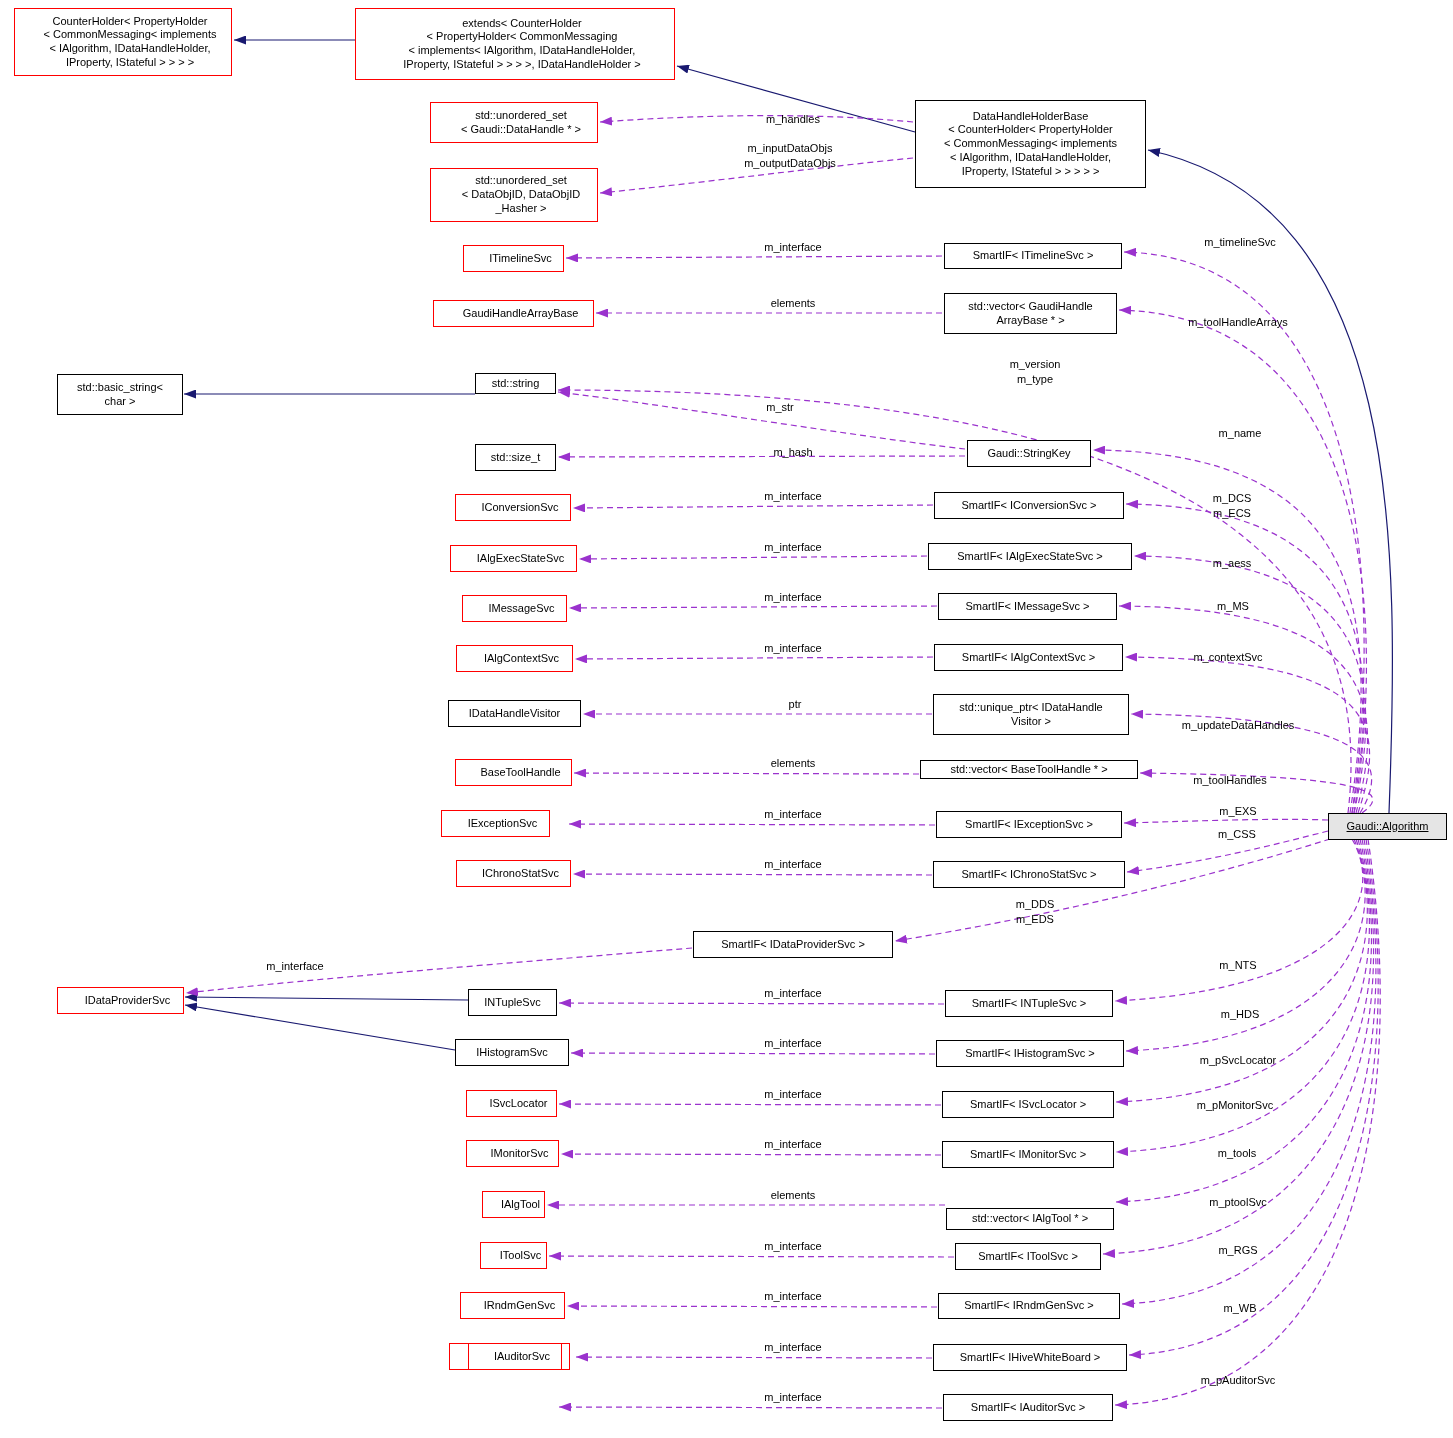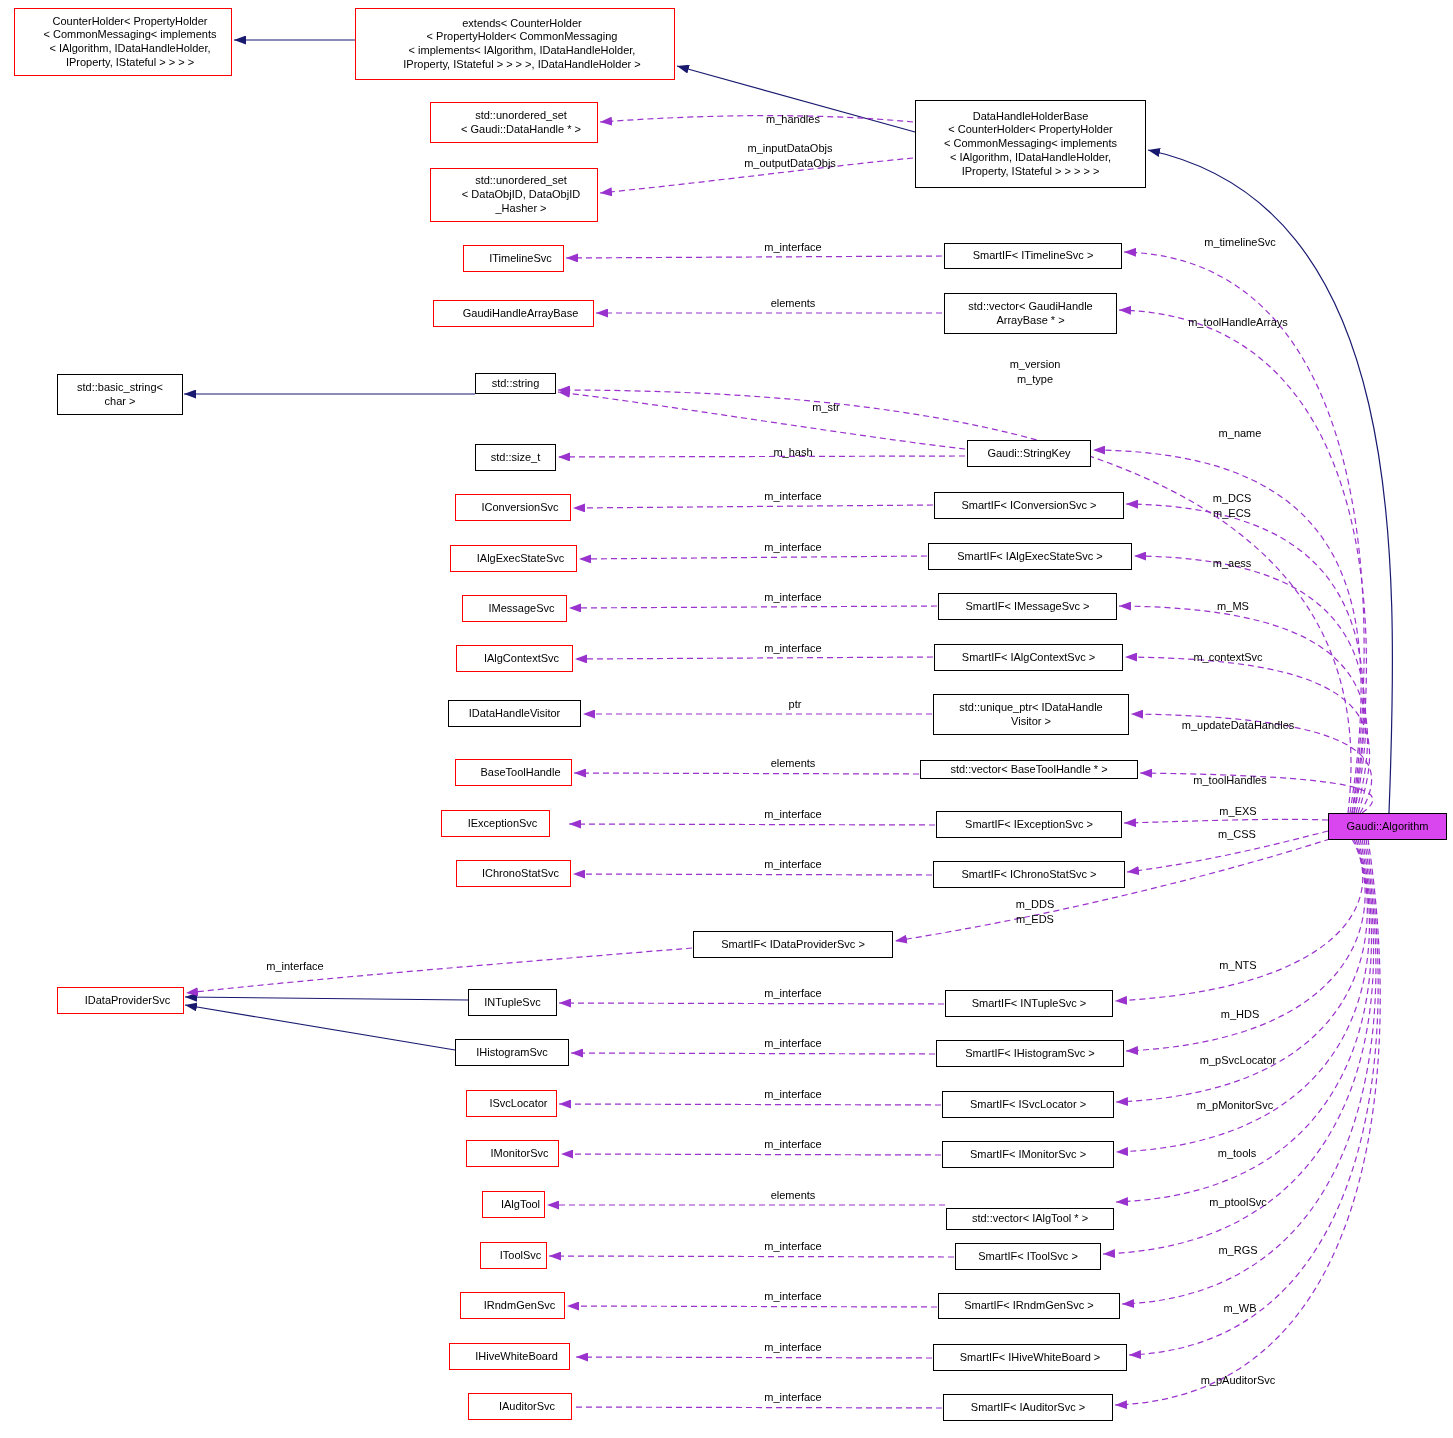--- a/index.html
+++ b/index.html
@@ -6,21 +6,21 @@
   html,body { background:#ffffff; font-family:"Liberation Sans", sans-serif; color:#000; }
   #canvas { position:relative; width:1453px; height:1438px; background:#fff; overflow:hidden; }
   #edges { position:absolute; left:0; top:0; z-index:0; }
   .node {
     position:absolute; z-index:2; background:#fff; border:1px solid #000;
     display:flex; align-items:center; justify-content:center;
     text-align:center; white-space:pre-line; font-size:11px; line-height:1.25;
     padding:1px 2px; cursor:pointer;
   }
   .node.red { border-color:#ff0000;padding-left:16px; }
-  .node.current { background:#d946ef; cursor:default; }
+  .node.current { background:#e5e5e5; cursor:default;text-decoration:underline; }
   .elabel {
     position:absolute; z-index:1; transform:translateX(-50%);
     text-align:center; white-space:pre-line; font-size:11px; line-height:1.35;
   }
   .edge-solid { stroke:#191970; stroke-width:1.2; fill:none; }
   .edge-dashed { stroke:#9a32cd; stroke-width:1.2; fill:none; stroke-dasharray:6 4; }
 </style>
 </head>
 <body>
 
@@ -148,30 +148,30 @@
   <div class="node red" style="left:466px;top:1140px;width:93px;height:27px">IMonitorSvc</div>
   <div class="node" style="left:942px;top:1141px;width:172px;height:27px">SmartIF&lt; IMonitorSvc &gt;</div>
   <div class="node red" style="left:482px;top:1191px;width:63px;height:27px">IAlgTool</div>
   <div class="node" style="left:946px;top:1208px;width:168px;height:22px">std::vector&lt; IAlgTool * &gt;</div>
   <div class="node red" style="left:480px;top:1242px;width:67px;height:27px">IToolSvc</div>
   <div class="node" style="left:955px;top:1243px;width:146px;height:27px">SmartIF&lt; IToolSvc &gt;</div>
   <div class="node red" style="left:460px;top:1292px;width:105px;height:27px">IRndmGenSvc</div>
   <div class="node" style="left:938px;top:1293px;width:182px;height:26px">SmartIF&lt; IRndmGenSvc &gt;</div>
   <div class="node red" style="left:449px;top:1343px;width:121px;height:27px">IHiveWhiteBoard</div>
   <div class="node" style="left:933px;top:1344px;width:194px;height:27px">SmartIF&lt; IHiveWhiteBoard &gt;</div>
-  <div class="node red" style="left:468px;top:1393px;width:104px;height:27px">IAuditorSvc</div>
+  <div class="node red" style="left:468px;top:1343px;width:94px;height:27px">IAuditorSvc</div>
   <div class="node" style="left:943px;top:1394px;width:170px;height:27px">SmartIF&lt; IAuditorSvc &gt;</div>
   <div class="node current" style="left:1328px;top:813px;width:119px;height:27px">Gaudi::Algorithm</div>
 
   <div class="elabel" style="left:793px;top:112px">m_handles</div>
   <div class="elabel" style="left:790px;top:141px">m_inputDataObjs
 m_outputDataObjs</div>
   <div class="elabel" style="left:793px;top:240px">m_interface</div>
   <div class="elabel" style="left:793px;top:296px">elements</div>
-  <div class="elabel" style="left:826px;top:400px">m_str</div>
+  <div class="elabel" style="left:780px;top:400px">m_str</div>
   <div class="elabel" style="left:793px;top:445px">m_hash</div>
   <div class="elabel" style="left:793px;top:489px">m_interface</div>
   <div class="elabel" style="left:793px;top:540px">m_interface</div>
   <div class="elabel" style="left:793px;top:590px">m_interface</div>
   <div class="elabel" style="left:793px;top:641px">m_interface</div>
   <div class="elabel" style="left:795px;top:697px">ptr</div>
   <div class="elabel" style="left:793px;top:756px">elements</div>
   <div class="elabel" style="left:793px;top:807px">m_interface</div>
   <div class="elabel" style="left:793px;top:857px">m_interface</div>
   <div class="elabel" style="left:295px;top:959px">m_interface</div>

